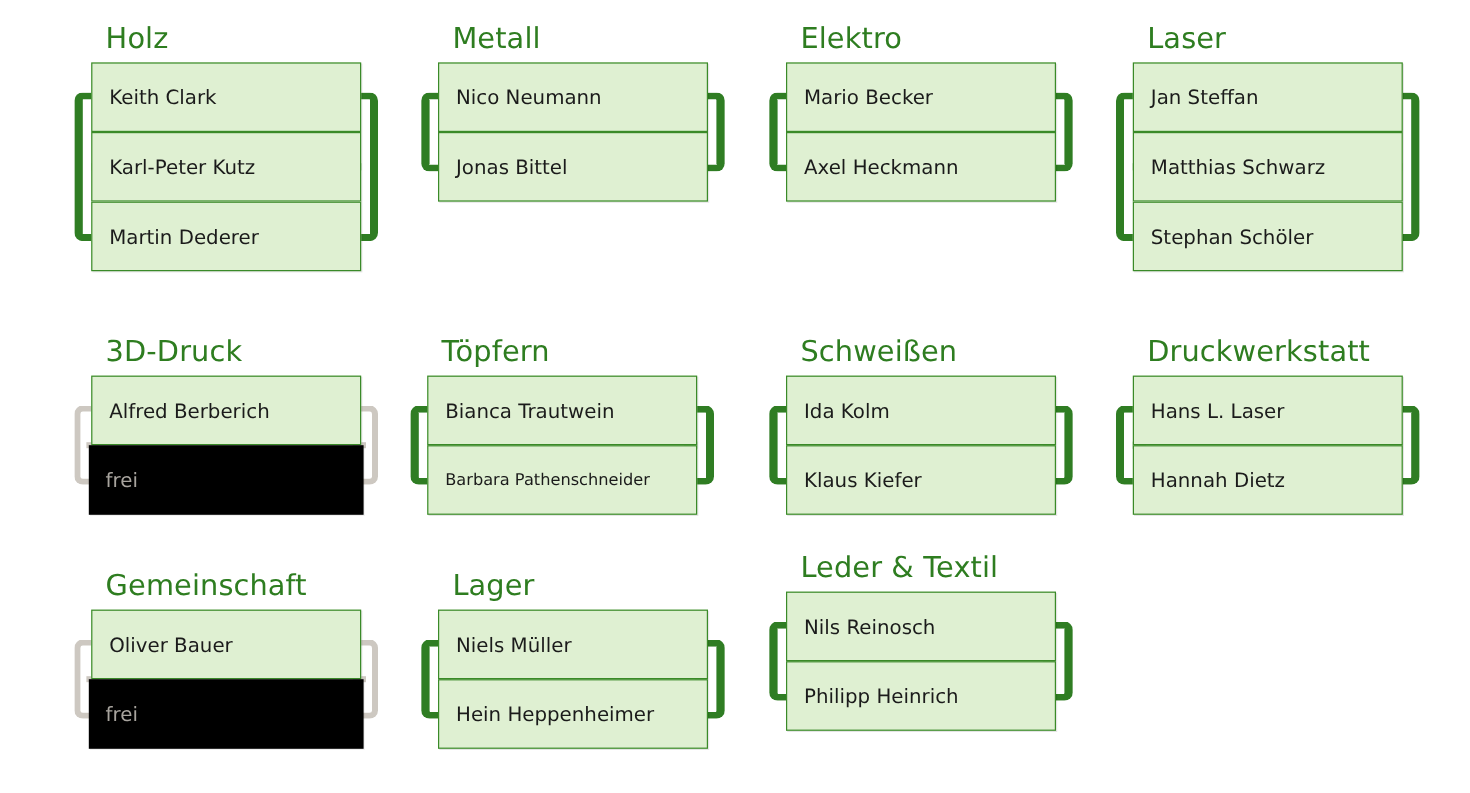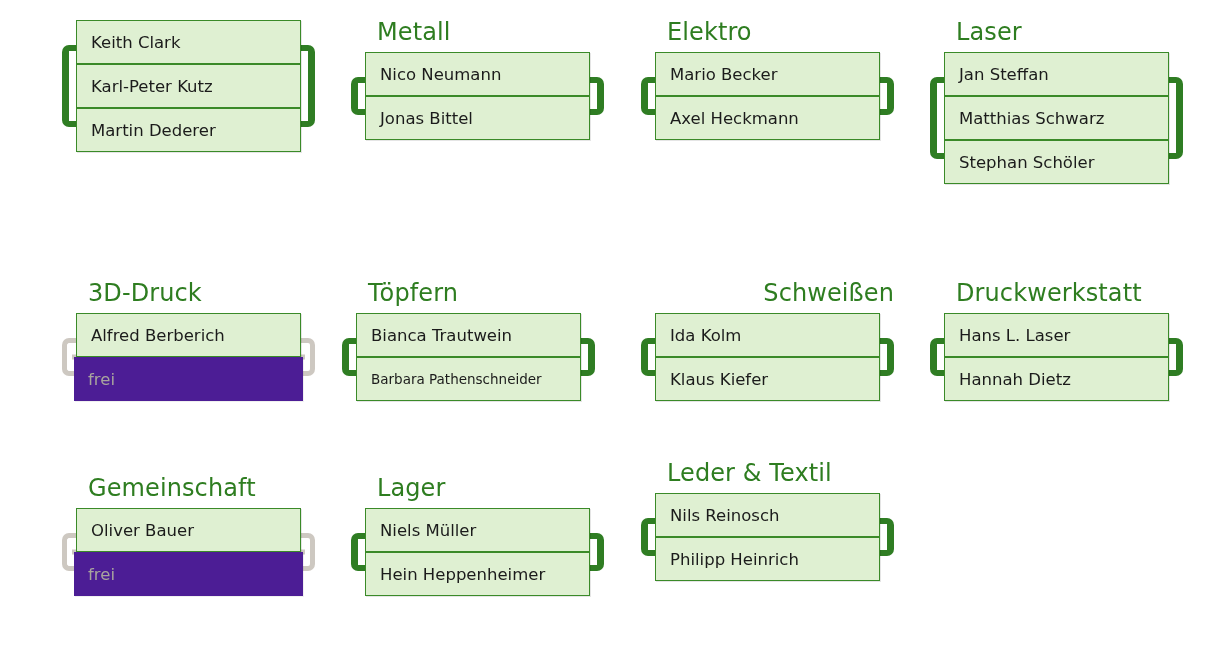--- a/index.html
+++ b/index.html
@@ -87,49 +87,50 @@
     padding: 0;
     margin: 0;
     list-style: none;
   }
 
   .slot {
     position: relative;
     box-sizing: border-box;
     margin-left: 14px;
     margin-right: 14px;
-    height: 44px;
+    height: 58px;
     display: flex;
     align-items: center;
     padding: 0 0 0 14px;
     font-size: 16.5px;
     color: #1b1b1b;
     background: #dff0d2;
     border: 1.5px solid #3a8a28;
     box-shadow: 1px 1px 0 rgba(0,0,0,0.10);
     z-index: 2;
   }
   .slot + .slot { }
 
   .slot.small { font-size: 13.5px; }
 
   .slot.free {
-    background: #4c1d95;
+    background: #000000;
     border: none;
     color: #a8a49e;
     margin-left: 12px;
     margin-right: 12px;
     box-shadow: 1px 1px 0 rgba(0,0,0,0.06);
   }
 </style>
 </head>
 <body>
 
 <div id="board">
     <div class="group" style="left: 62px; top: 20px;">
+      <div class="group-title">Holz</div>
       <div class="slots-wrap">
         <div class="bracket left">
           <span class="stub"></span>
         </div>
         <div class="bracket right">
           <span class="stub"></span>
         </div>
         <ul class="slots">
           <li class="slot">
             <span>Keith Clark</span>
@@ -234,21 +235,21 @@
         <ul class="slots">
           <li class="slot">
             <span>Bianca Trautwein</span>
           </li>
           <li class="slot small">
             <span>Barbara Pathenschneider</span>
           </li>
         </ul>
       </div>
     </div>
-    <div class="group" style="left: 641px; top: 281px; text-align: right;">
+    <div class="group" style="left: 641px; top: 281px;">
       <div class="group-title">Schweißen</div>
       <div class="slots-wrap">
         <div class="bracket left">
           <span class="stub"></span>
         </div>
         <div class="bracket right">
           <span class="stub"></span>
         </div>
         <ul class="slots">
           <li class="slot">

